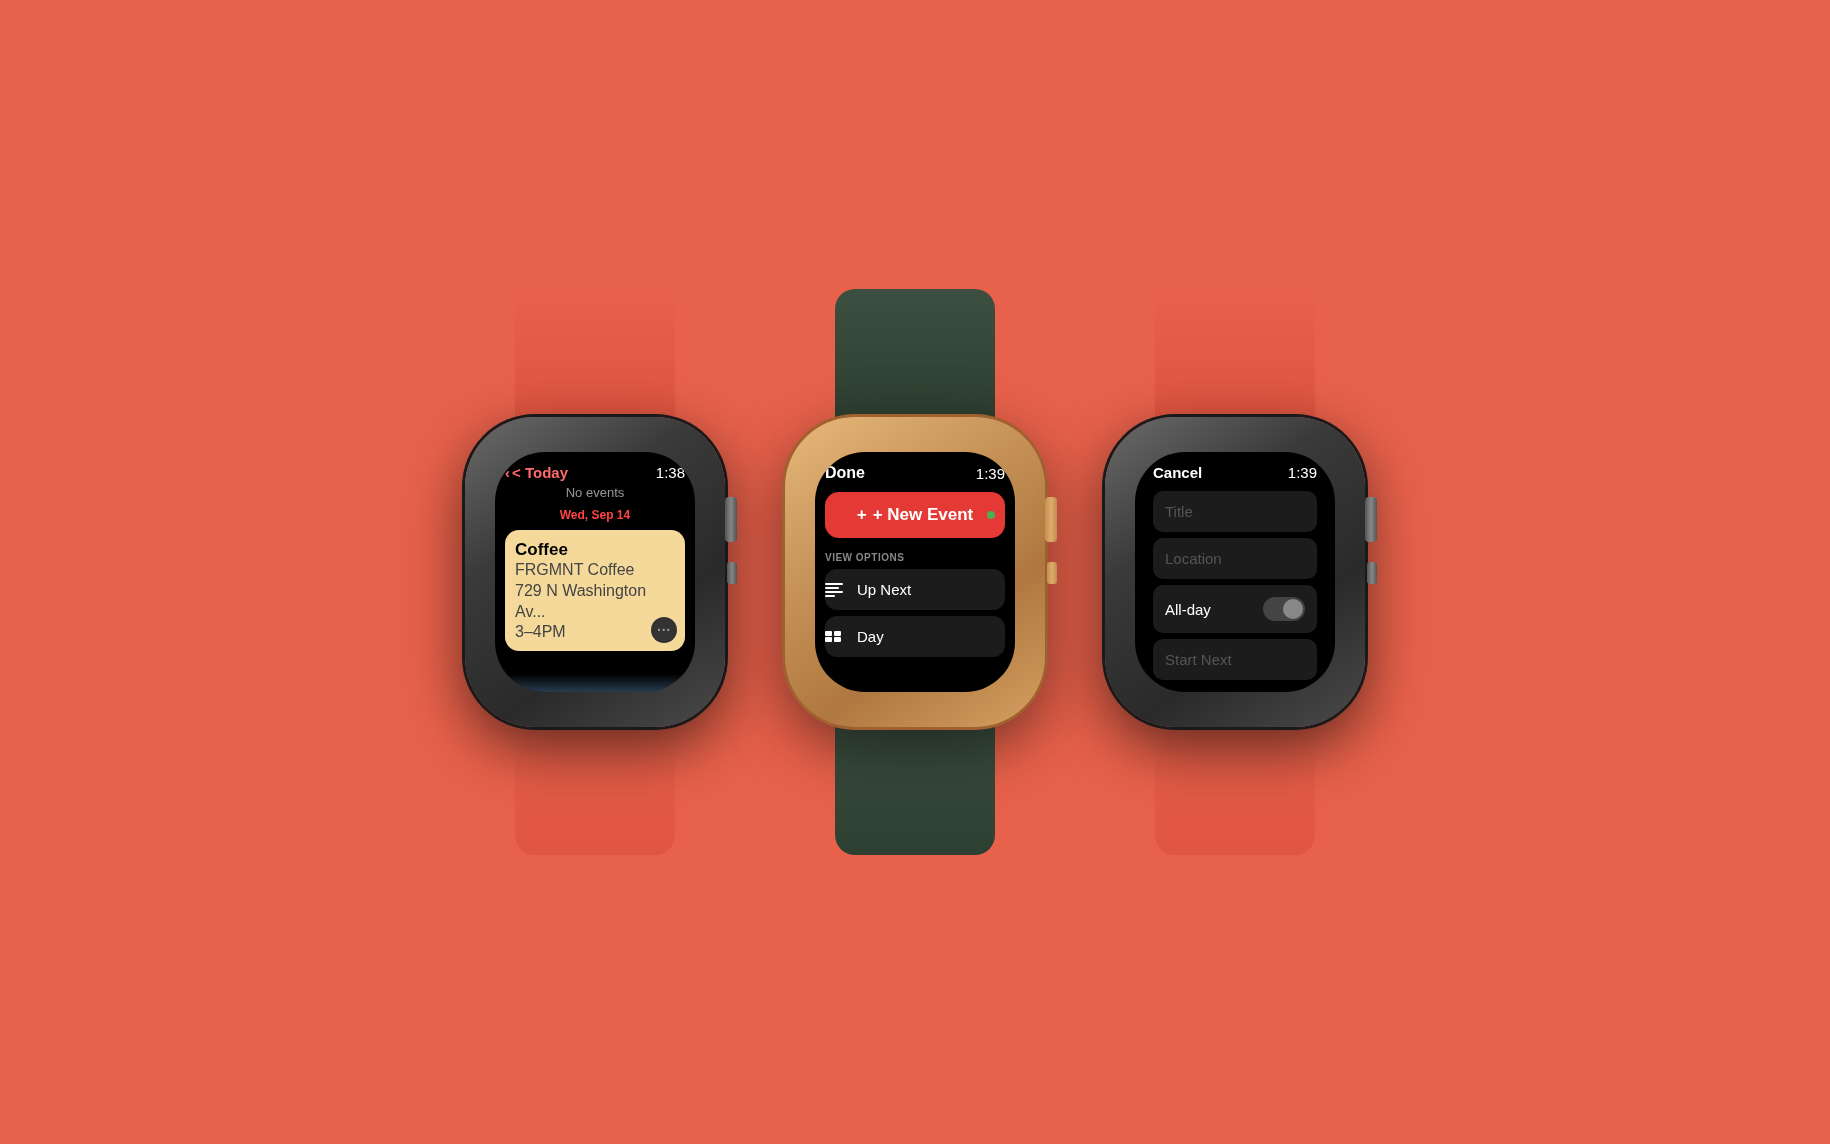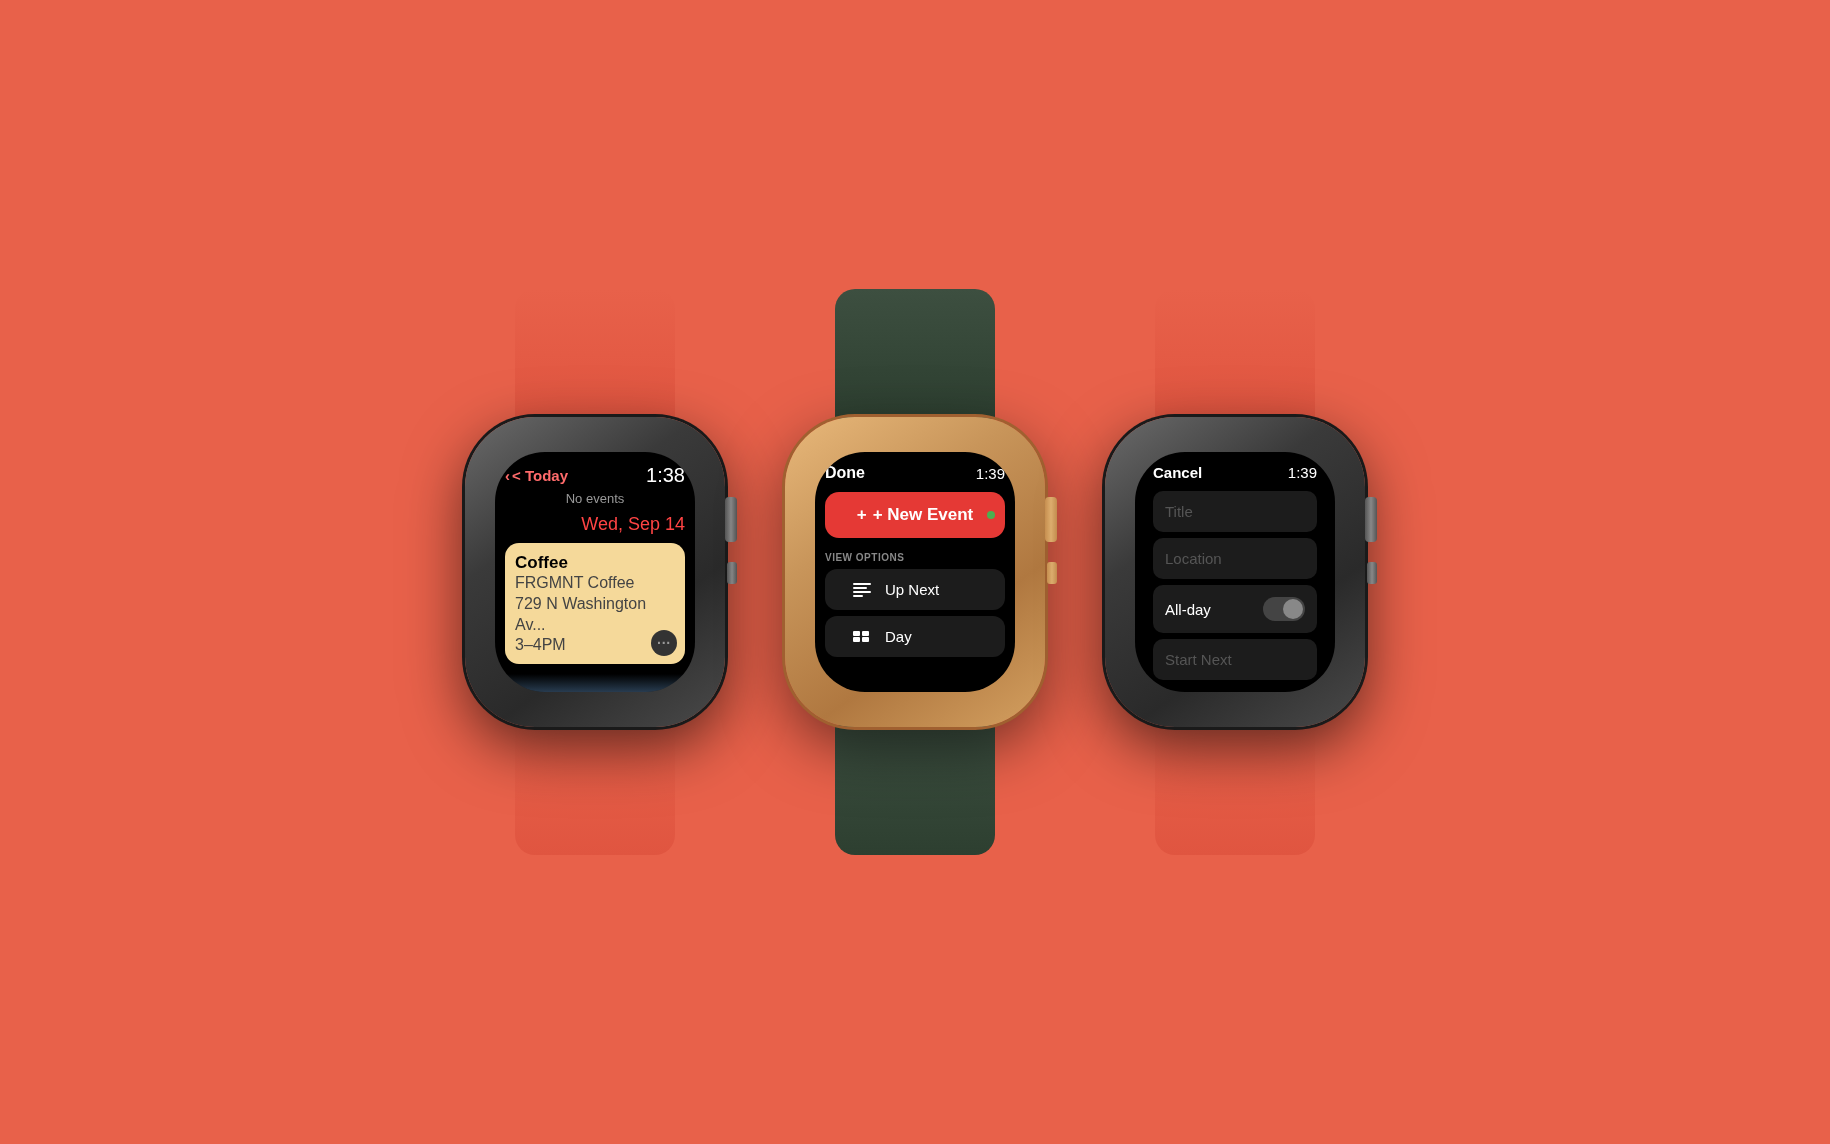--- a/index.html
+++ b/index.html
@@ -119,37 +119,37 @@
     .screen1-back {
       color: #ff6b6b;
       font-size: 15px;
       font-weight: 600;
       display: flex;
       align-items: center;
       gap: 2px;
     }
 
     .screen1-time {
-      font-size: 20px;
+      font-size: 15px;
       font-weight: 500;
       color: #fff;
     }
 
     .screen1-no-events {
       text-align: center;
       color: #999;
       font-size: 13px;
       margin-bottom: 8px;
     }
 
     .screen1-date {
       color: #ff4444;
-      font-size: 18px;
-      font-weight: 400;
-      text-align: right;
+      font-size: 12px;
+      font-weight: 700;
+      text-align: center;
       margin-bottom: 8px;
     }
 
     .screen1-card {
       background: #f5d99a;
       border-radius: 14px;
       padding: 10px 10px 8px 10px;
       color: #000;
       position: relative;
     }
@@ -240,21 +240,21 @@
       font-size: 10px;
       color: #888;
       letter-spacing: 0.05em;
       margin-bottom: 6px;
       font-weight: 600;
     }
 
     .screen2-option {
       background: #1c1c1c;
       border-radius: 12px;
-      padding: 12px 28px;
+      padding: 12px 0;
       margin-bottom: 6px;
       display: flex;
       align-items: center;
       gap: 10px;
       font-size: 15px;
       font-weight: 500;
       color: #fff;
     }
 
     .option-icon {

